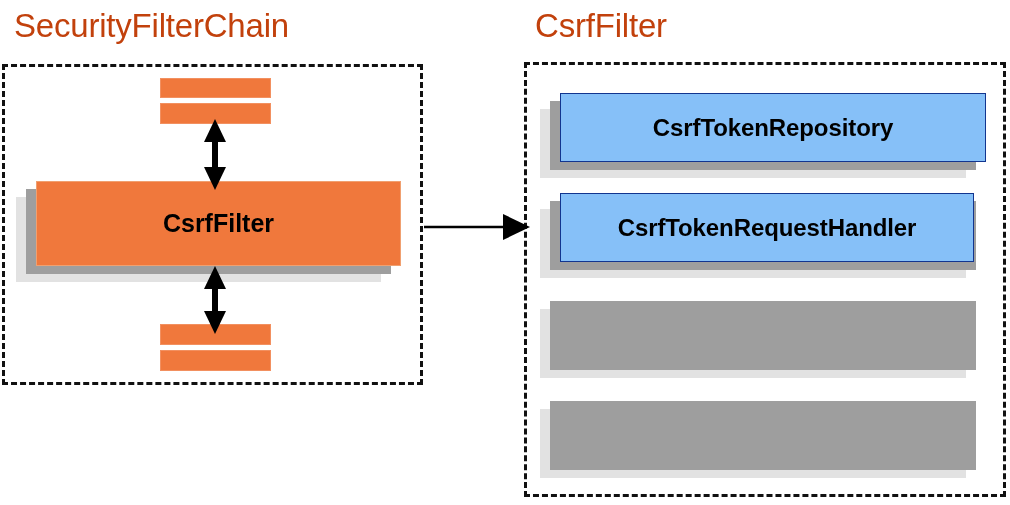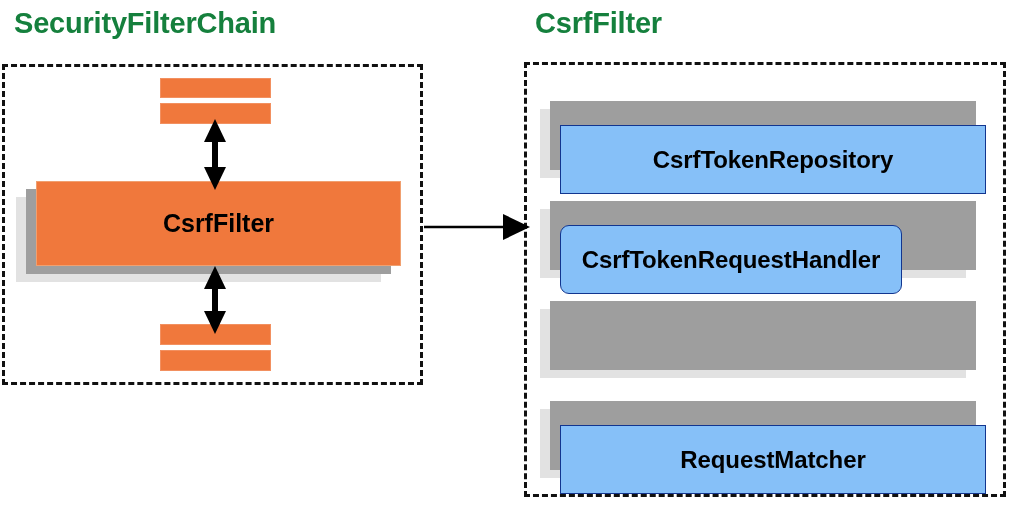--- a/index.html
+++ b/index.html
@@ -15,24 +15,24 @@
     width: 1010px;
     height: 505px;
     background: #ffffff;
     overflow: hidden;
   }
 
   
   .panel-title {
     position: absolute;
     font-family: "Liberation Sans", sans-serif;
-    font-weight: bold;
-    font-size: 29px;
+    font-weight: normal;
+    font-size: 33px;
     line-height: 1;
-    color: #15803d;
+    color: #c2410c;
     white-space: nowrap;
     letter-spacing: -0.2px;
   }
   #title-left  { left: 14px;  top: 9px; }
   #title-right { left: 535px; top: 9px; }
 
   
   .dashed-box {
     position: absolute;
     box-sizing: border-box;
@@ -82,21 +82,20 @@
 
   
   .blue-card {
     position: absolute;
     box-sizing: border-box;
     background: #86c0f8;
     border: 1.5px solid #12358f;
     display: flex;
     align-items: center;
     justify-content: center;
-    margin-top: 32px;
   }
   .blue-card .card-label {
     font-family: "Liberation Sans", sans-serif;
     font-weight: bold;
     font-size: 24px;
     color: #000000;
     white-space: nowrap;
     letter-spacing: -0.1px;
   }
 
@@ -134,32 +133,29 @@
   <div class="dashed-box" id="filter-box"></div>
 
   <div class="shadow-light" style="left:540px; top:109px; width:426px; height:69px;"></div>
   <div class="shadow-dark" style="left:550px; top:101px; width:426px; height:69px;"></div>
   <div class="blue-card" style="left:560px; top:93px; width:426px; height:69px;">
     <span class="card-label">CsrfTokenRepository</span>
   </div>
 
   <div class="shadow-light" style="left:540px; top:209px; width:426px; height:69px;"></div>
   <div class="shadow-dark" style="left:550px; top:201px; width:426px; height:69px;"></div>
-  <div class="blue-card" style="left:560px; top:193px; width:342px; height:69px;border-radius:9px;">
+  <div class="blue-card" style="left:560px; top:193px; width:414px; height:69px;">
     <span class="card-label">CsrfTokenRequestHandler</span>
   </div>
 
   <div class="shadow-light" style="left:540px; top:309px; width:426px; height:69px;"></div>
   <div class="shadow-dark" style="left:550px; top:301px; width:426px; height:69px;"></div>
 
   <div class="shadow-light" style="left:540px; top:409px; width:426px; height:69px;"></div>
   <div class="shadow-dark" style="left:550px; top:401px; width:426px; height:69px;"></div>
-  <div class="blue-card" style="left:560px; top:393px; width:426px; height:69px;">
-    <span class="card-label">RequestMatcher</span>
-  </div>
 
   <svg id="arrow-layer" viewBox="0 0 1010 505">
 
     <g>
       <line x1="215" y1="133" x2="215" y2="176" stroke="#000000" stroke-width="6"></line>
       <polygon points="215,119 204,142 226,142" fill="#000000"></polygon>
       <polygon points="215,190 204,167 226,167" fill="#000000"></polygon>
     </g>
 
     <g>

